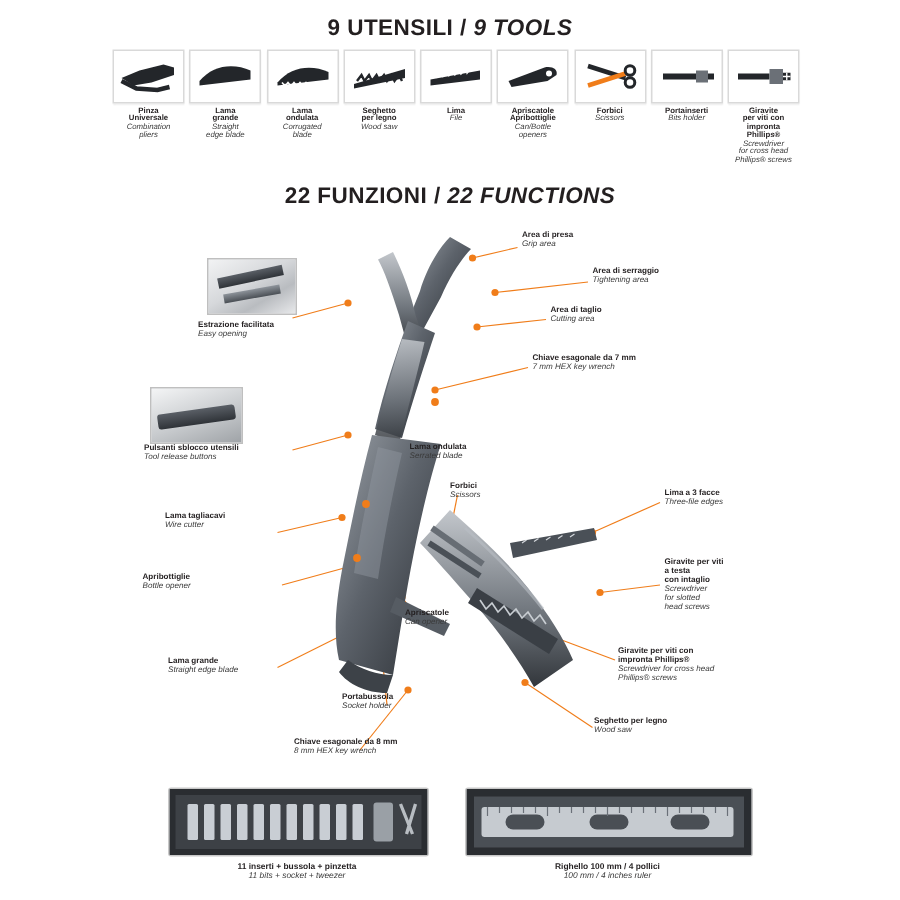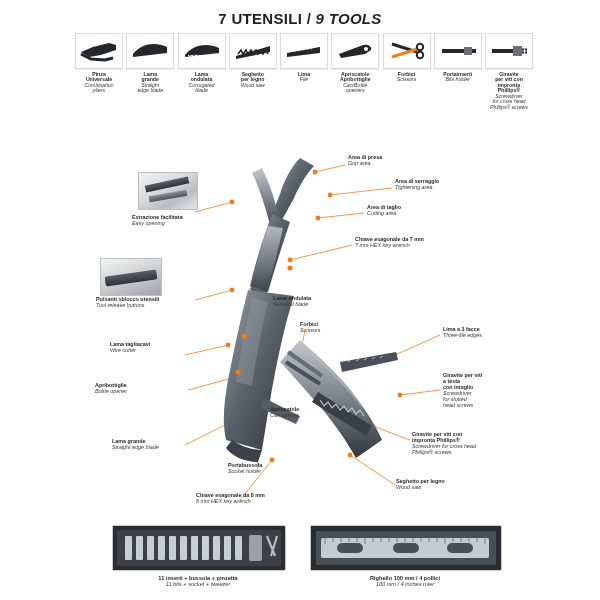--- a/index.html
+++ b/index.html
@@ -80,21 +80,21 @@
   }
   .acc-caption .it{font-weight:bold;display:block;}
   .acc-caption .en{font-style:italic;display:block;color:#3a3a3a;}
 </style>
 </head>
 <body>
 
 <div class="page">
 
   <div class="heading" style="top:10px;">
-    <span>7 UTENSILI / </span><span class="ital">9 TOOLS</span>
+    <span>9 UTENSILI / </span><span class="ital">9 TOOLS</span>
   </div>
 
   <div class="tools-strip">
 
     <div class="tool-cell">
       <div class="tool-badge">
         <svg width="40" height="26" viewBox="0 0 40 26">
             <path d="M2 14 L14 9 L30 5 L37 7 L37 12 L22 17 L10 19 Z" fill="#23262a"></path>
             <path d="M2 16 L12 21 L26 22 L34 20" stroke="#23262a" stroke-width="3" fill="none"></path>
           </svg>
@@ -207,20 +207,23 @@
             <path d="M35.5 8.5 L35.5 13.5 M33 11 L38 11" stroke="#fff" stroke-width=".9"></path>
           </svg>
       </div>
       <div class="tool-label">
         <span class="it">Giravite<br>per viti con<br>impronta<br>Phillips®</span>
           <span class="en">Screwdriver<br>for cross head<br>Phillips® screws</span>
       </div>
     </div>
   </div>
 
+  <div class="heading" style="top:122px;">
+    <span>22 FUNZIONI / </span><span class="ital">22 FUNCTIONS</span>
+  </div>
 
   <div class="illus">
 
     <svg class="lines" viewBox="0 0 600 375">
       <g stroke="#f07d1a" stroke-width="0.8" fill="none">
         <path d="M345 25 L315 32"></path>
         <path d="M392 48 L330 55"></path>
         <path d="M364 73 L318 78"></path>
         <path d="M352 105 L290 120"></path>
         <path d="M195 72 L232 62"></path>

